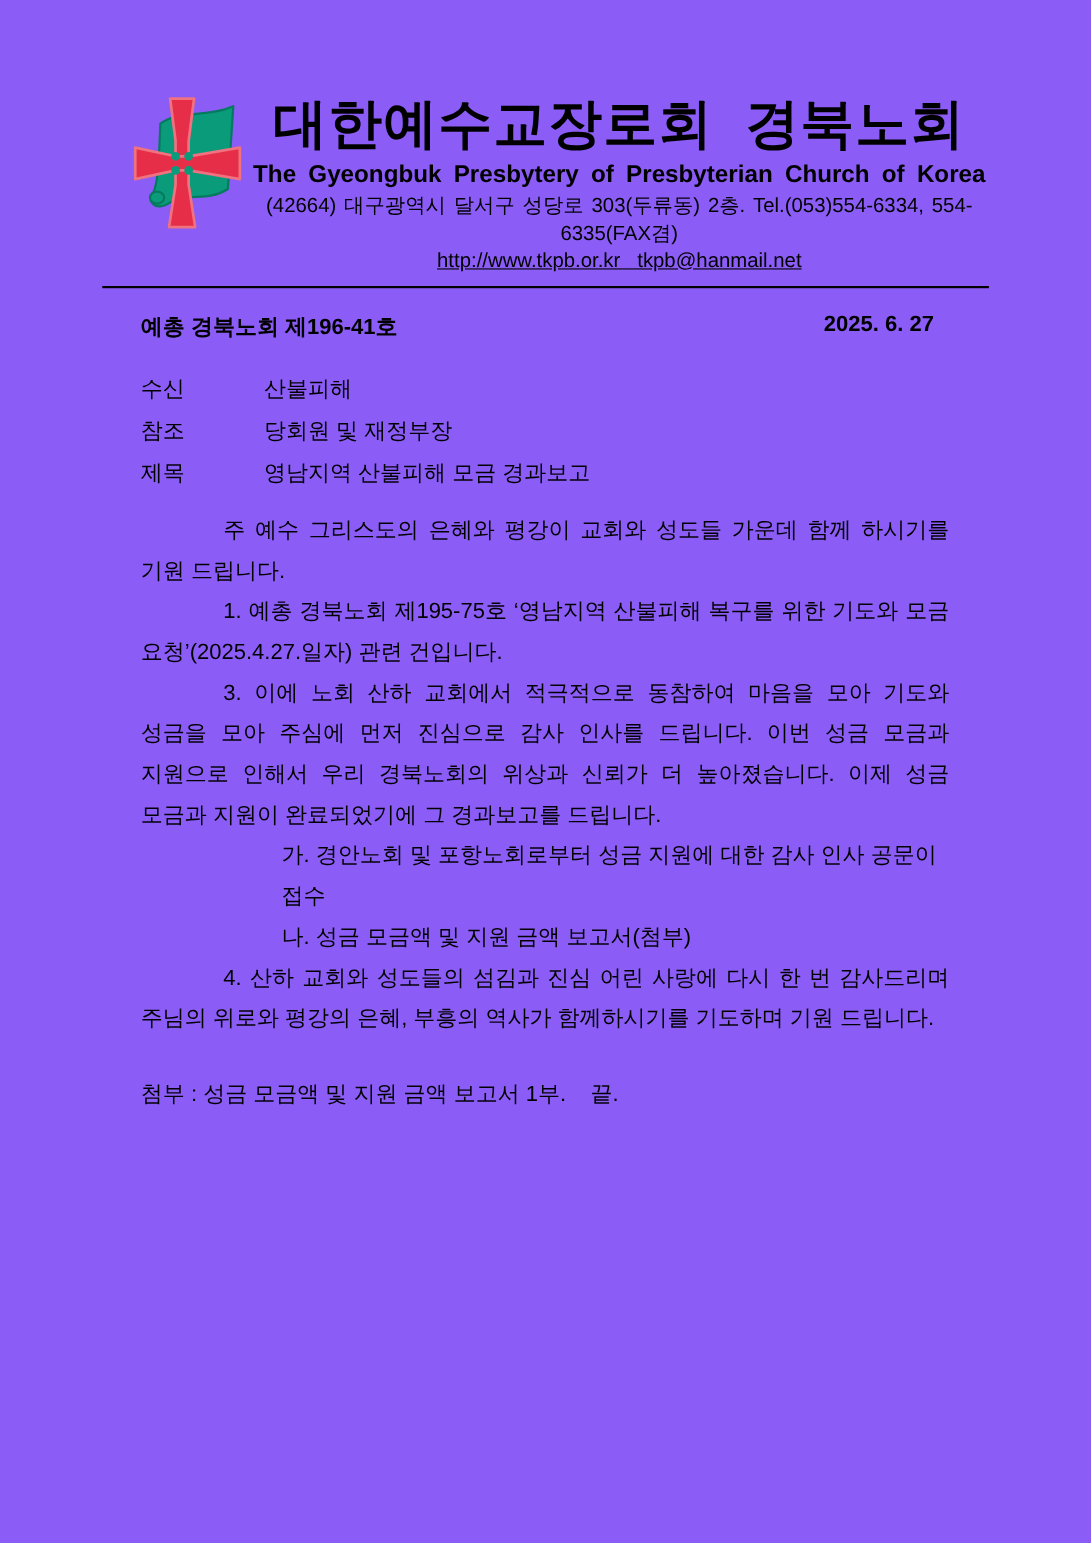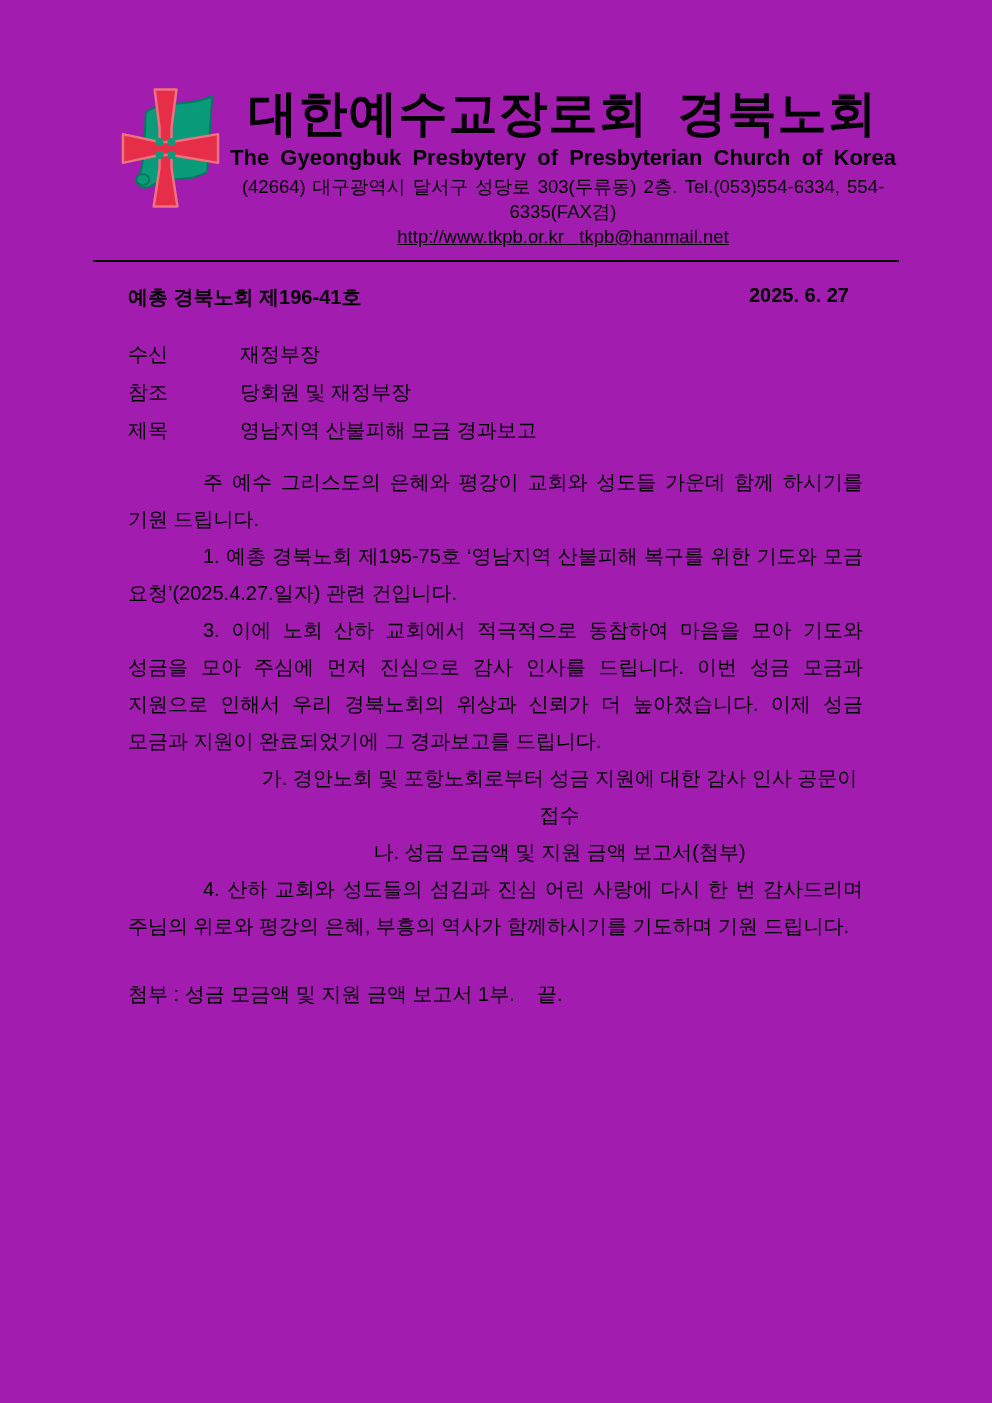--- a/index.html
+++ b/index.html
@@ -3,21 +3,21 @@
 <meta charset="utf-8">
 <style>
   * { margin:0; padding:0; box-sizing:border-box; }
   html,body { background:#ffffff; }
   body {
     width:992px; height:1403px;
     font-family:"Liberation Sans","DejaVu Sans",sans-serif;
     color:#000;
     overflow:hidden;
   }
-  .page { width:992px; height:1403px; padding:0 93px; background:#a21caf; }
+  .page { width:992px; height:1403px; padding:0 93px; background:#8b5cf6; }
 
   
   .letterhead-row { display:flex; align-items:flex-start; padding-top:86px; }
   .logo-box { width:105px; height:128px; margin-left:25px; flex:0 0 auto; }
   .lh-text { flex:1; text-align:center; padding-left:4px; }
   .org-title {
     font-size:49px; font-weight:bold; letter-spacing:1px;
     line-height:1.12; white-space:pre;
   }
   .org-sub-en { font-size:22px; font-weight:600; word-spacing:5px; margin-top:4px; }
@@ -36,21 +36,21 @@
   .recip-row { display:flex; line-height:38px; }
   .recip-label {
     display:inline-block; width:90px;
     text-align:justify; text-align-last:justify;
   }
   .recip-value { margin-left:22px; }
 
   
   .letter-body { margin:15px 36px 0 35px; font-size:20px; line-height:37px; }
   .para { text-align:justify; text-indent:75px; word-break:keep-all; }
-  .sub  { text-align:center; padding-left:128px; }
+  .sub  { text-align:left; padding-left:128px; }
   .attachment { margin:36px 0 0 35px; font-size:20px; white-space:pre-wrap; }
 </style>
 </head>
 <body>
 
 <div class="page">
 
   <header>
     <div class="letterhead-row">
       <div class="logo-box">
@@ -80,21 +80,21 @@
   </header>
 
   <div class="doc-meta">
     <span>예총 경북노회 제196-41호</span>
     <span>2025. 6. 27</span>
   </div>
 
   <div class="recipients">
     <div class="recip-row">
       <span class="recip-label">수신</span>
-      <span class="recip-value">재정부장</span>
+      <span class="recip-value">산불피해</span>
     </div>
     <div class="recip-row">
       <span class="recip-label">참조</span>
       <span class="recip-value">당회원 및 재정부장</span>
     </div>
     <div class="recip-row">
       <span class="recip-label">제목</span>
       <span class="recip-value">영남지역 산불피해 모금 경과보고</span>
     </div>
   </div>

